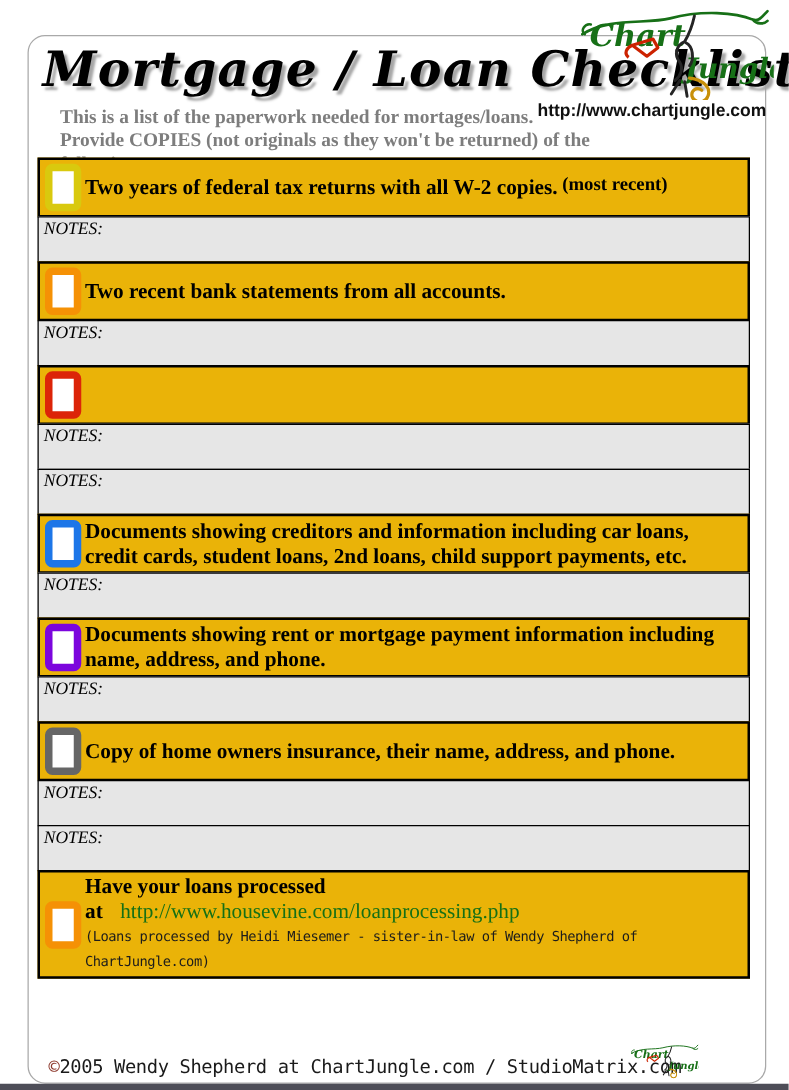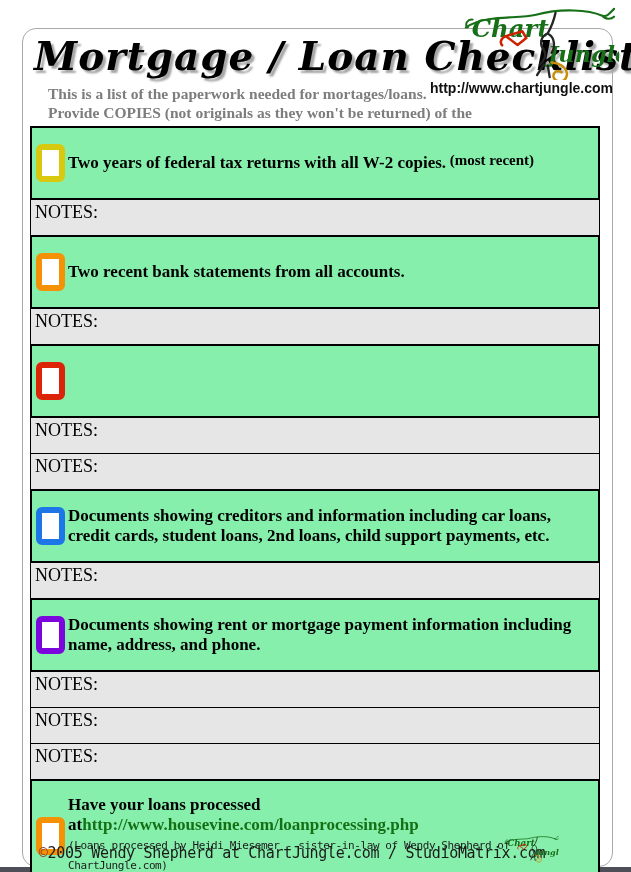--- a/index.html
+++ b/index.html
@@ -24,42 +24,42 @@
     font-size:15.5px; color:#7d7d7d; line-height:19px; width:440px;
   }
   .logo-main { position:absolute; right:12px; top:4px; width:162px; height:76px; z-index:3; }
   .site-url {
     position:absolute; right:18px; top:80px; z-index:3;
     font-family:"Liberation Sans", sans-serif; font-weight:bold;
     font-size:14px; color:#101010;
   }
   .checklist { position:absolute; left:30px; top:127px; width:570px; z-index:2; }
   .item-row {
-    border:2px solid #000; background:#86efac; margin-top:-1px;
+    border:2px solid #000; background:#eab308; margin-top:-1px;
     display:flex; align-items:center; min-height:44px; box-sizing:border-box;
-    padding:14px 2px;
+    padding:1px 2px;
   }
   .checkbox {
     flex:0 0 auto; width:17px; height:26px; background:#fff;
     border:6px solid #888; border-radius:6px; margin:2px 3px 2px 2px;
   }
   .item-text {
     font-family:"Liberation Serif", serif; font-weight:bold;
     font-size:17px; line-height:20px; color:#000;
   }
   .most-recent { font-size:15px; position:relative; top:-3px; white-space:nowrap; }
-  .loan-link { color:#157015; font-weight:bold; margin-left:0; text-decoration:none; }
+  .loan-link { color:#157015; font-weight:normal; margin-left:14px; text-decoration:none; }
   .item-subtext {
     font-family:"DejaVu Sans Mono", monospace; font-weight:normal;
     font-size:11px; color:#1c1c1c; margin-top:1px; letter-spacing:-0.4px;
   }
   .notes-row {
     border:1px solid #000; margin-top:-1px; background:#e6e6e6;
     height:31px; padding:2px 4px; box-sizing:content-box;
-    font-family:"Liberation Serif", serif; font-size:18px; color:#000;
+    font-family:"Liberation Serif", serif; font-size:14px; color:#000;font-style:italic;
   }
   .footer-text {
     position:absolute; left:22px; bottom:10px; width:540px; text-align:center;
     font-family:"DejaVu Sans Mono", monospace; font-size:15px; color:#1a1a1a;
     z-index:2; letter-spacing:-0.3px;
   }
   .copyright-symbol { color:#8e3a2e; }
   .logo-footer { position:absolute; right:72px; bottom:3px; width:56px; height:42px; z-index:2; }
   .bottom-bar {
     position:absolute; left:0; bottom:0; width:631px; height:5px;
@@ -121,20 +121,24 @@
     <div class="item-row">
       <span class="checkbox" style="border-color: rgb(29, 118, 232);"></span>
       <div class="item-text"><span>Documents showing creditors and information including car loans, credit cards, student loans, 2nd loans, child support payments, etc.</span></div>
     </div>
     <div class="notes-row">NOTES:</div>
     <div class="item-row">
       <span class="checkbox" style="border-color: rgb(124, 5, 221);"></span>
       <div class="item-text"><span>Documents showing rent or mortgage payment information including name, address, and phone.</span></div>
     </div>
     <div class="notes-row">NOTES:</div>
+    <div class="item-row">
+      <span class="checkbox" style="border-color: rgb(102, 102, 102);"></span>
+      <div class="item-text"><span>Copy of home owners insurance, their name, address, and phone.</span></div>
+    </div>
     <div class="notes-row">NOTES:</div>
     <div class="notes-row">NOTES:</div>
     <div class="item-row">
       <span class="checkbox" style="border-color: rgb(245, 145, 5);"></span>
       <div class="item-text"><span>Have your loans processed at</span><a class="loan-link" href="#">http://www.housevine.com/loanprocessing.php</a><div class="item-subtext">(Loans processed by Heidi Miesemer - sister-in-law of Wendy Shepherd of ChartJungle.com)</div></div>
     </div>
   </div>
 
 <div class="footer-text"><span class="copyright-symbol">©</span><span>2005 Wendy Shepherd at ChartJungle.com  /  StudioMatrix.com</span></div>
 

